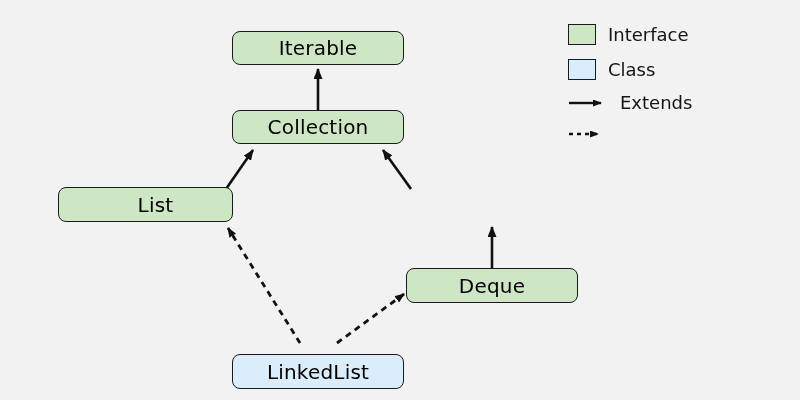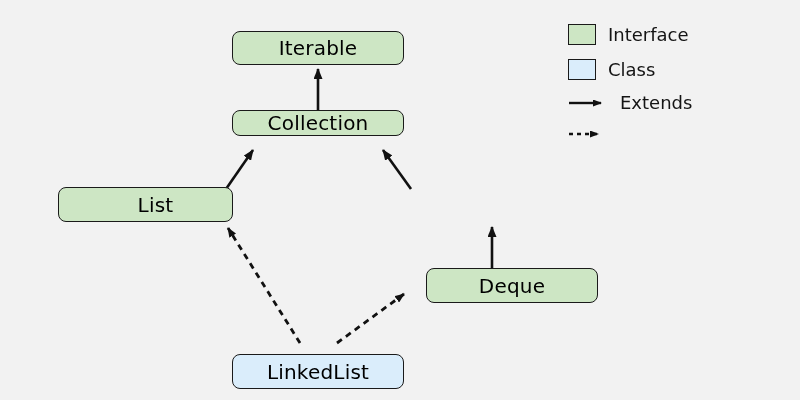--- a/index.html
+++ b/index.html
@@ -100,30 +100,30 @@
 
     <line x1="300" y1="343" x2="228" y2="228" stroke="#111111" stroke-width="2.8" stroke-dasharray="6,5" marker-end="url(#arrowFilled)"></line>
 
     <line x1="337" y1="343" x2="404" y2="294" stroke="#111111" stroke-width="2.8" stroke-dasharray="6,5" marker-end="url(#arrowFilled)"></line>
   </svg>
 
   <div class="node iface" style="left:232px; top:31px; width:172px; height:34px;">
     <span>Iterable</span>
   </div>
 
-  <div class="node iface" style="left:232px; top:110px; width:172px; height:26px;">
+  <div class="node iface" style="left:232px; top:110px; width:172px; height:34px;">
     <span>Collection</span>
   </div>
 
   <div class="node iface" style="left:58px; top:187px; width:175px; height:35px;padding-left:20px;">
     <span>List</span>
   </div>
 
 
-  <div class="node iface" style="left:426px; top:268px; width:172px; height:35px;">
+  <div class="node iface" style="left:406px; top:268px; width:172px; height:35px;">
     <span>Deque</span>
   </div>
 
   <div class="node klass" style="left:232px; top:345px; width:172px; height:35px;margin-top:9px;">
     <span>LinkedList</span>
   </div>
 
   <div id="legend">
 
     <div class="legend-row" style="left:0px; top:5px;">

